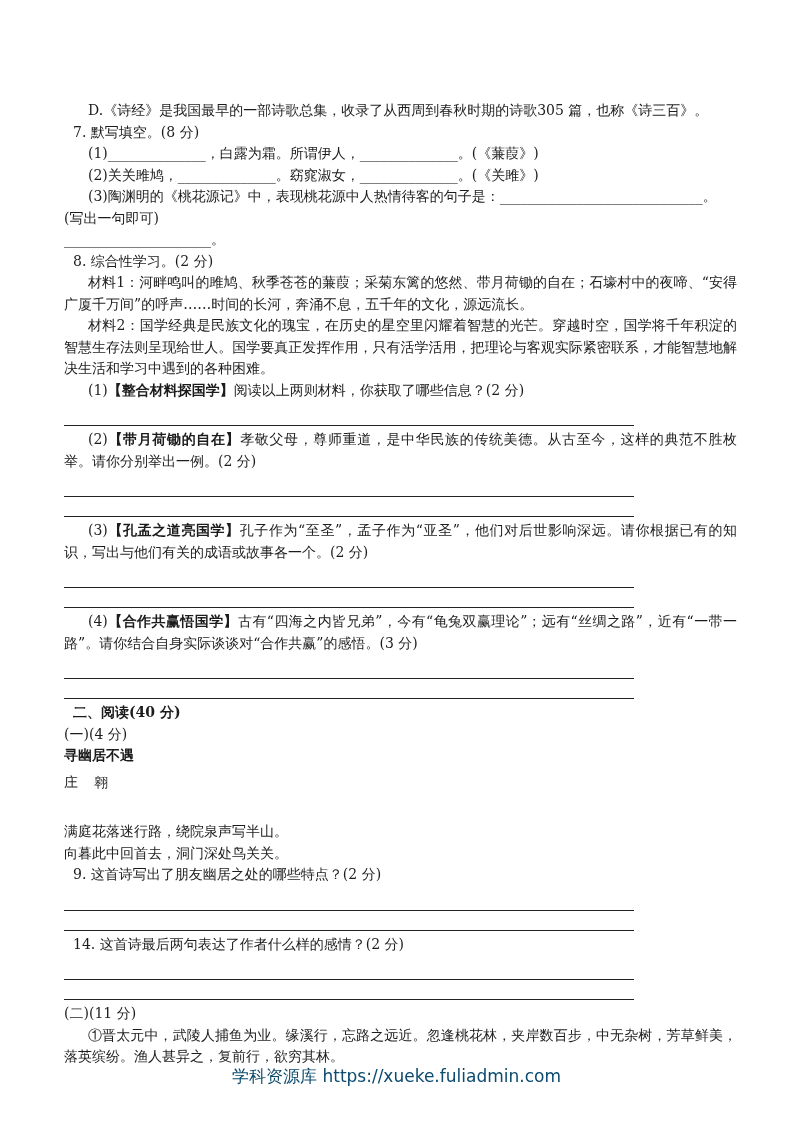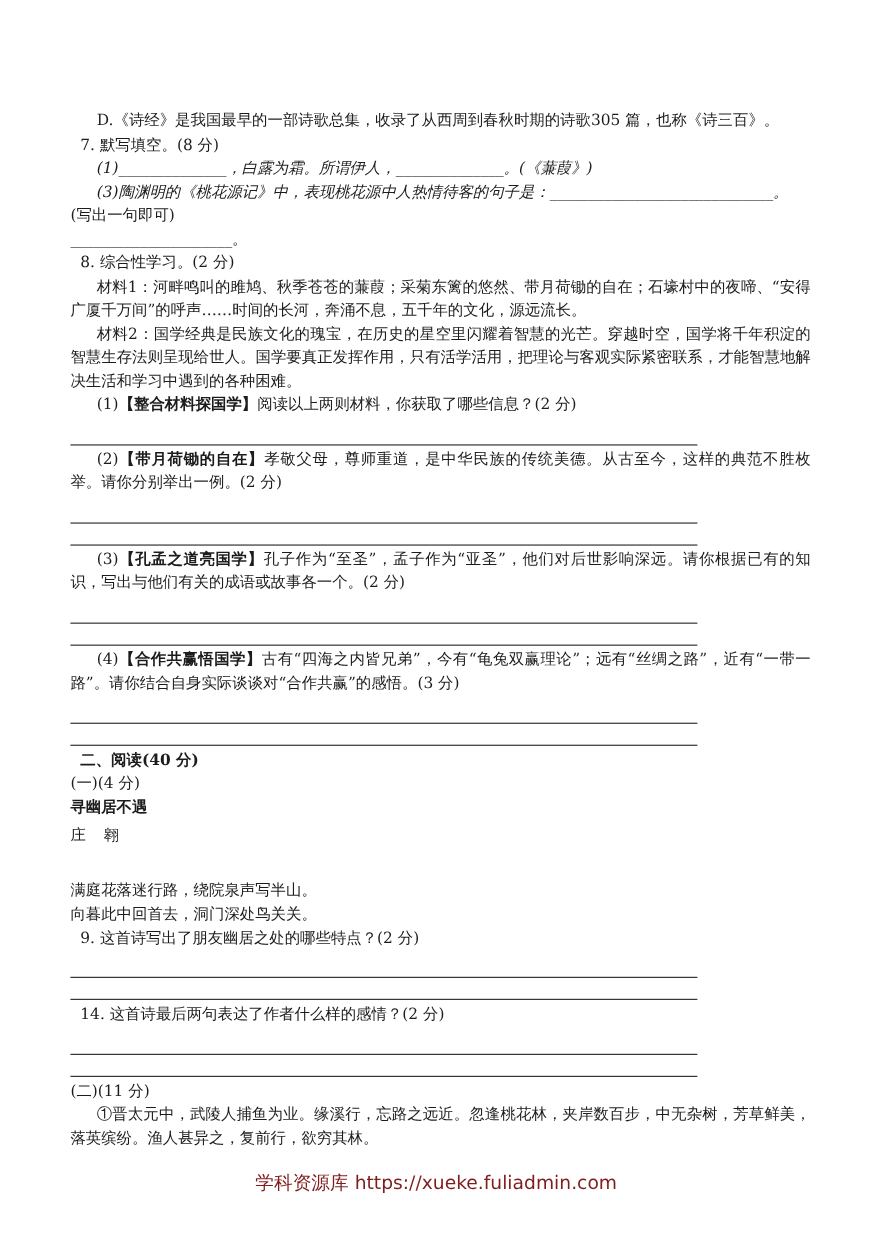--- a/index.html
+++ b/index.html
@@ -13,45 +13,46 @@
     width: 793px; height: 1122px;
     padding: 100px 56px 2px 64px;
     color: #1c1c1c;
     font-size: 14px;
     line-height: 21.5px;
     overflow: hidden;
   }
   .para { text-align: justify; }
   .indent { text-indent: 24px; }
   .qmain { padding-left: 9px; }
-  .expline { white-space: nowrap; overflow: hidden; font-style: italic; }
+  .expline { white-space: nowrap; overflow: hidden; }
   .bold { font-weight: bold; }
   .center { }
   .ans-group { margin-top: 5px; margin-bottom: 3px; width: 570px; }
   .ans { height: 20px; border-bottom: 1px solid #222222; }
   .sec-title { font-weight: bold; }
   .poem-author { margin: 5px 0 4px 0; letter-spacing: 1px; font-family: Liberation Serif, serif; }
   .poem-body { margin-top: 28px; }
   .footer {
     position: absolute; left: 0; top: 1066px; width: 793px;
     text-align: center;
     font-family: "DejaVu Sans", "Liberation Sans", sans-serif;
     font-size: 17px;
-    color: #7f1d1d;
+    color: #0c4a6e;
   }
 </style>
 </head>
 <body>
 
 <div class="page">
 
   <div class="para indent">D.《诗经》是我国最早的一部诗歌总集，收录了从西周到春秋时期的诗歌305 篇，也称《诗三百》。</div>
 
   <div class="qmain">7. 默写填空。(8 分)</div>
   <div class="expline indent">(1)______________，白露为霜。所谓伊人，______________。(《蒹葭》)</div>
+  <div class="expline indent">(2)关关雎鸠，______________。窈窕淑女，______________。(《关雎》)</div>
   <div class="expline indent">(3)陶渊明的《桃花源记》中，表现桃花源中人热情待客的句子是：_____________________________。</div>
   <div>(写出一句即可)</div>
   <div>_____________________。</div>
 
   <div class="qmain">8. 综合性学习。(2 分)</div>
   <div class="para indent">材料1：河畔鸣叫的雎鸠、秋季苍苍的蒹葭；采菊东篱的悠然、带月荷锄的自在；石壕村中的夜啼、“安得广厦千万间”的呼声……时间的长河，奔涌不息，五千年的文化，源远流长。</div>
   <div class="para indent">材料2：国学经典是民族文化的瑰宝，在历史的星空里闪耀着智慧的光芒。穿越时空，国学将千年积淀的智慧生存法则呈现给世人。国学要真正发挥作用，只有活学活用，把理论与客观实际紧密联系，才能智慧地解决生活和学习中遇到的各种困难。</div>
 
   <div class="para indent"><span>(1)</span><span class="bold">【整合材料探国学】</span><span>阅读以上两则材料，你获取了哪些信息？(2 分)</span></div>
   <div class="ans-group">

